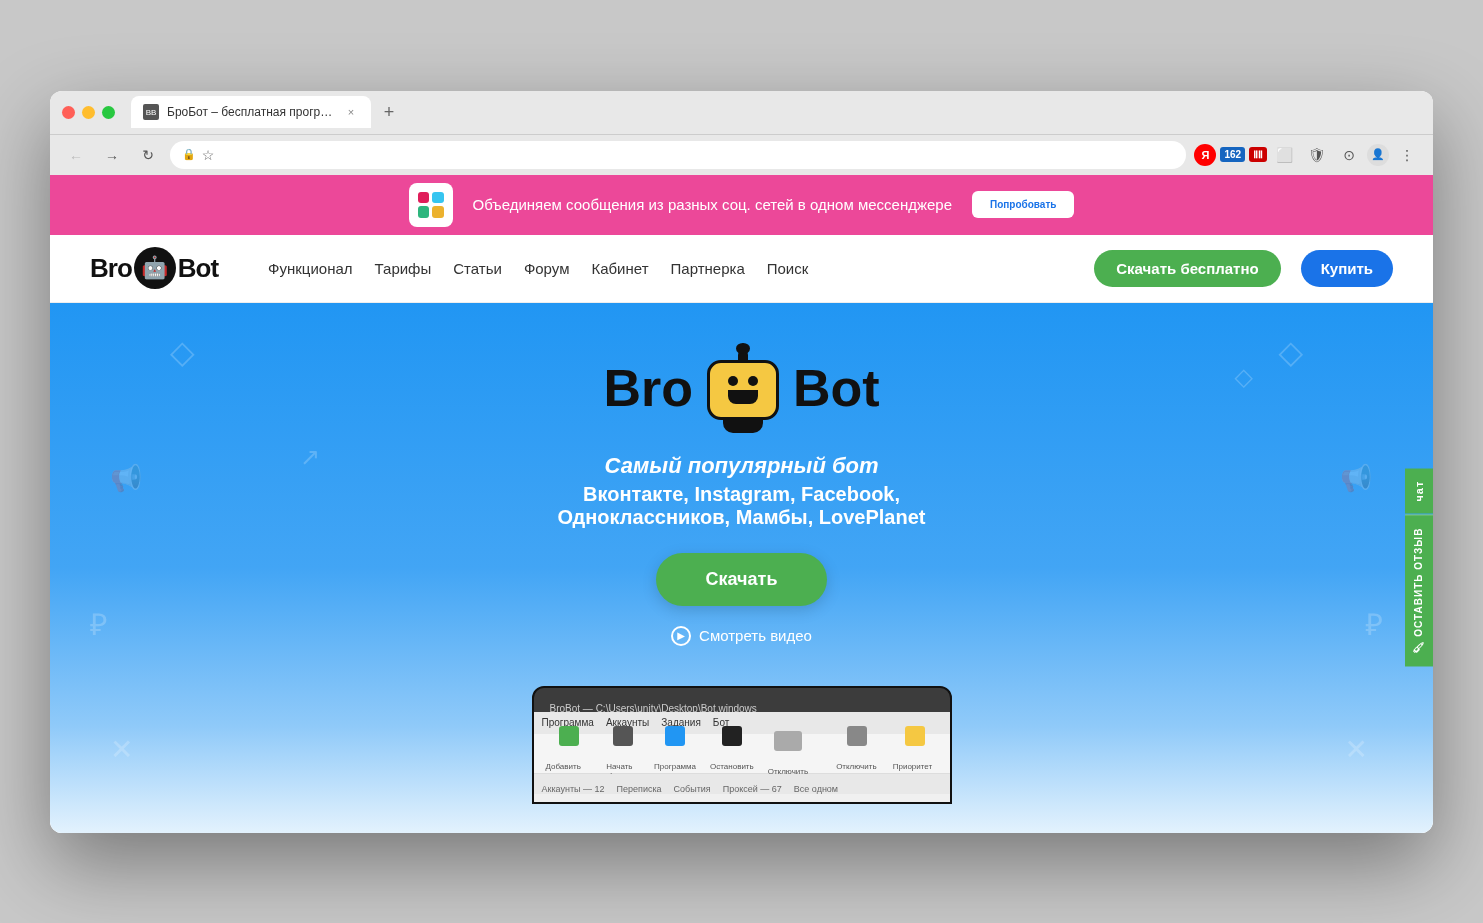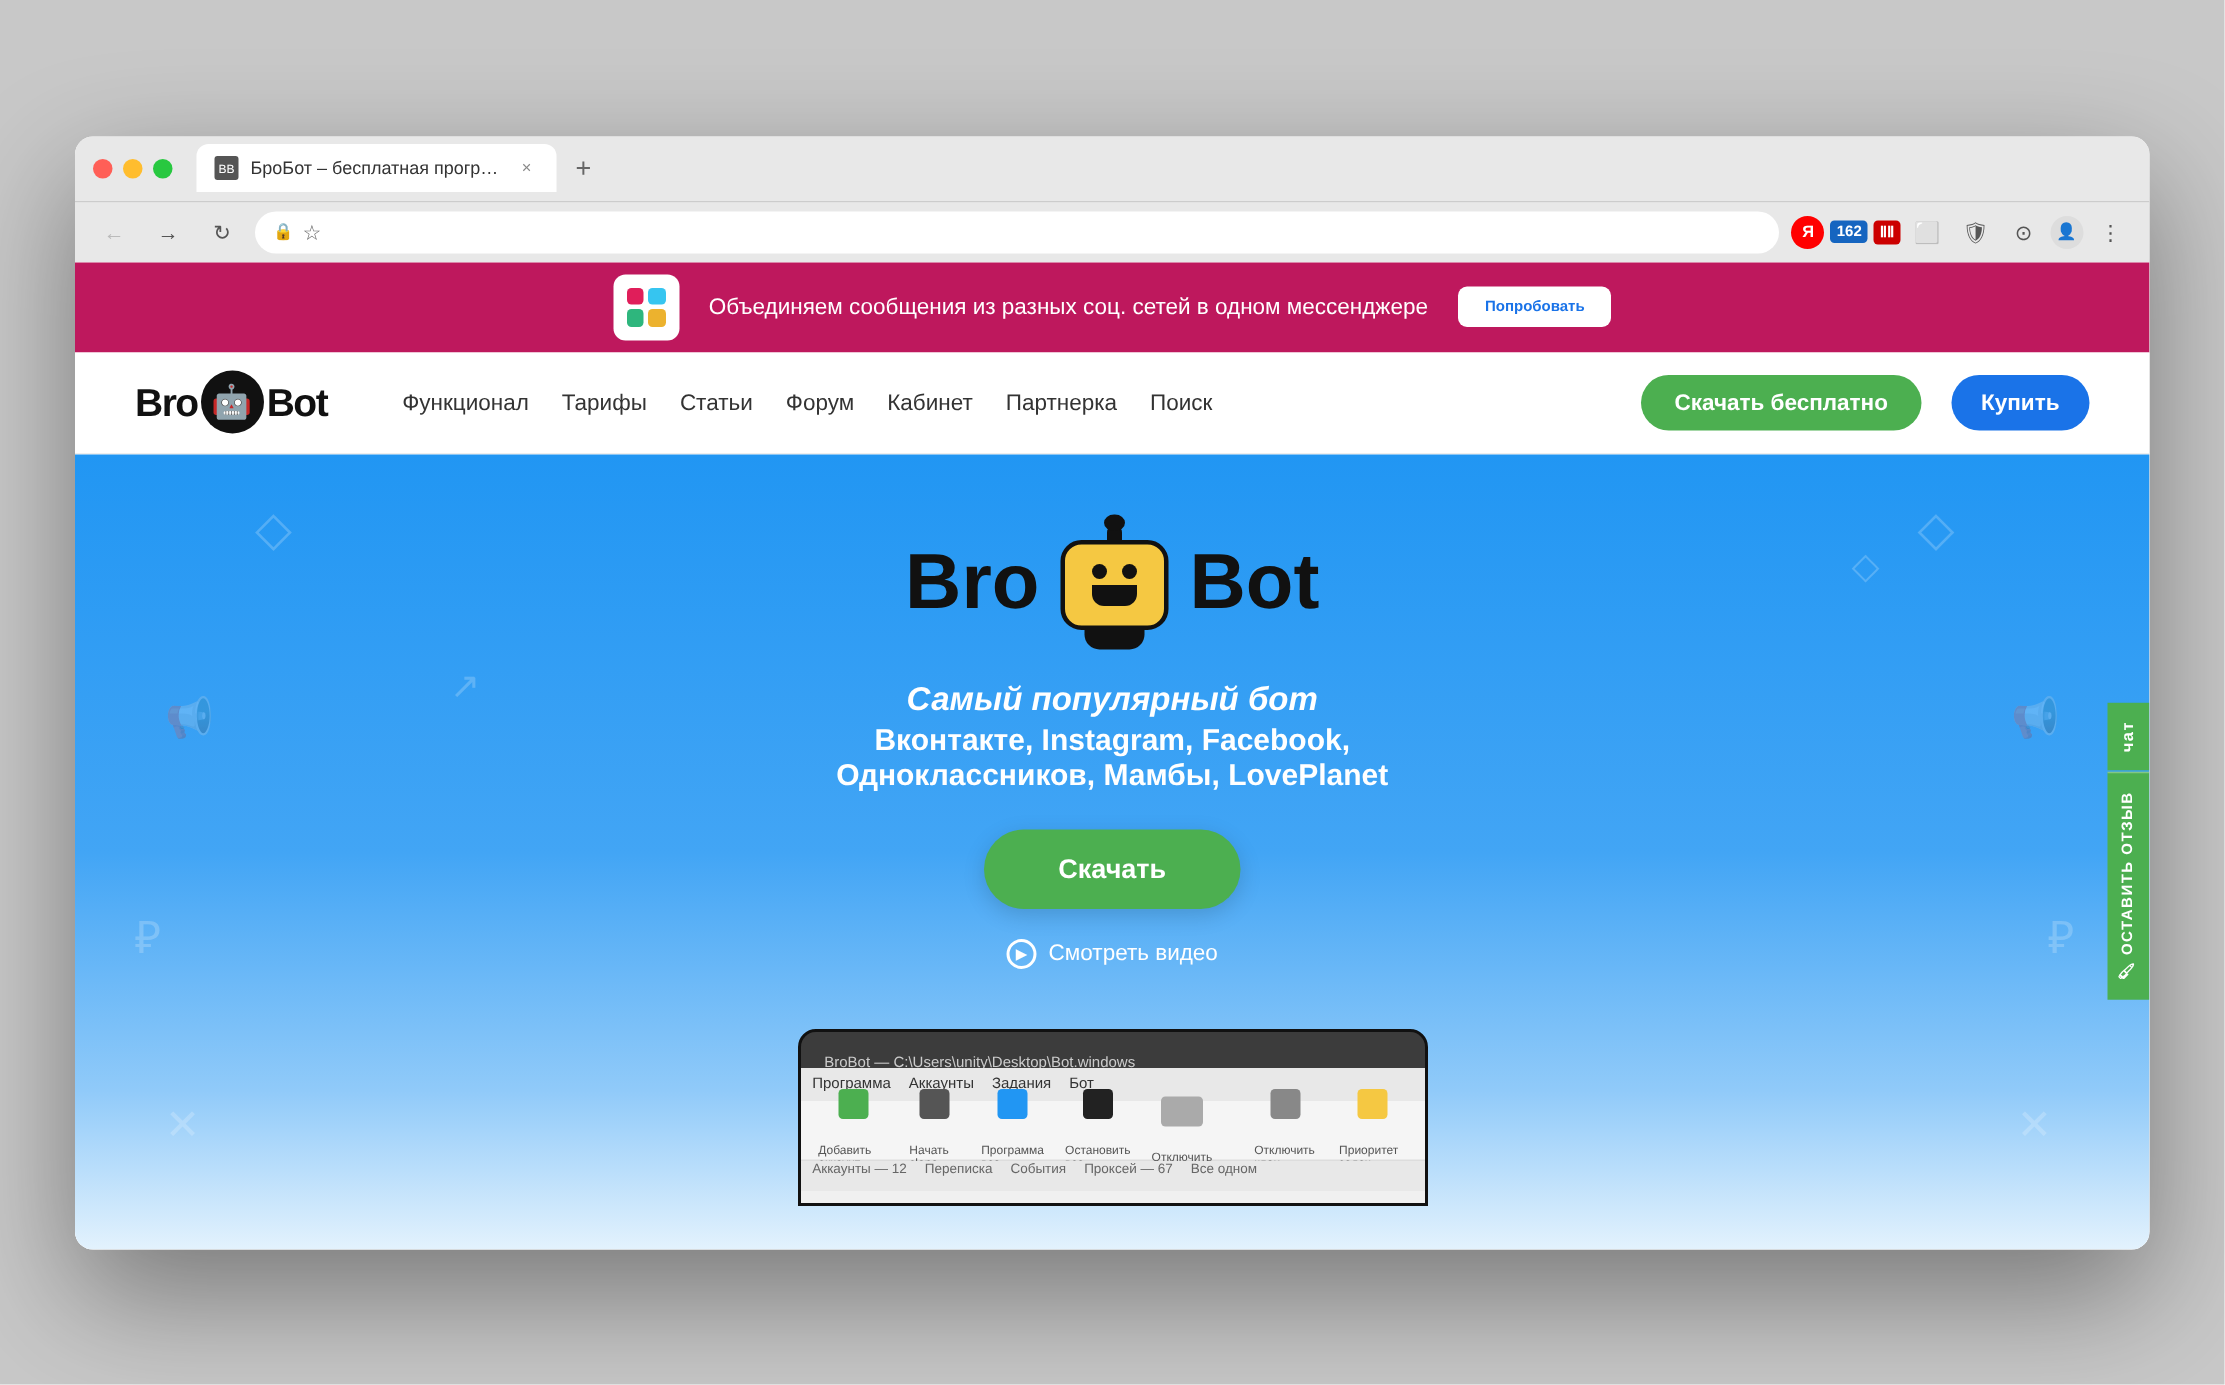--- a/index.html
+++ b/index.html
@@ -177,21 +177,21 @@
       font-size: 11px;
     }
 
     
     .website {
       background: #fff;
     }
 
     
     .top-banner {
-      background: #be185d;
+      background: #ec4899;
       height: 60px;
       display: flex;
       align-items: center;
       justify-content: center;
       gap: 20px;
       padding: 0 22px;
     }
     .slack-logo {
       width: 44px; height: 44px;
       background: #fff;
@@ -495,21 +495,21 @@
       border-radius: 3px;
     }
     .app-tool-label {
       font-size: 8px;
       color: #555;
     }
     .app-status-bar {
       height: 20px;
       background: #e8e8e8;
       display: flex;
-      align-items: flex-start;
+      align-items: flex-end;
       padding: 0 8px;
       font-size: 9px;
       color: #666;
       gap: 12px;
     }
 
     
     .side-chat {
       position: absolute;
       right: 0;

